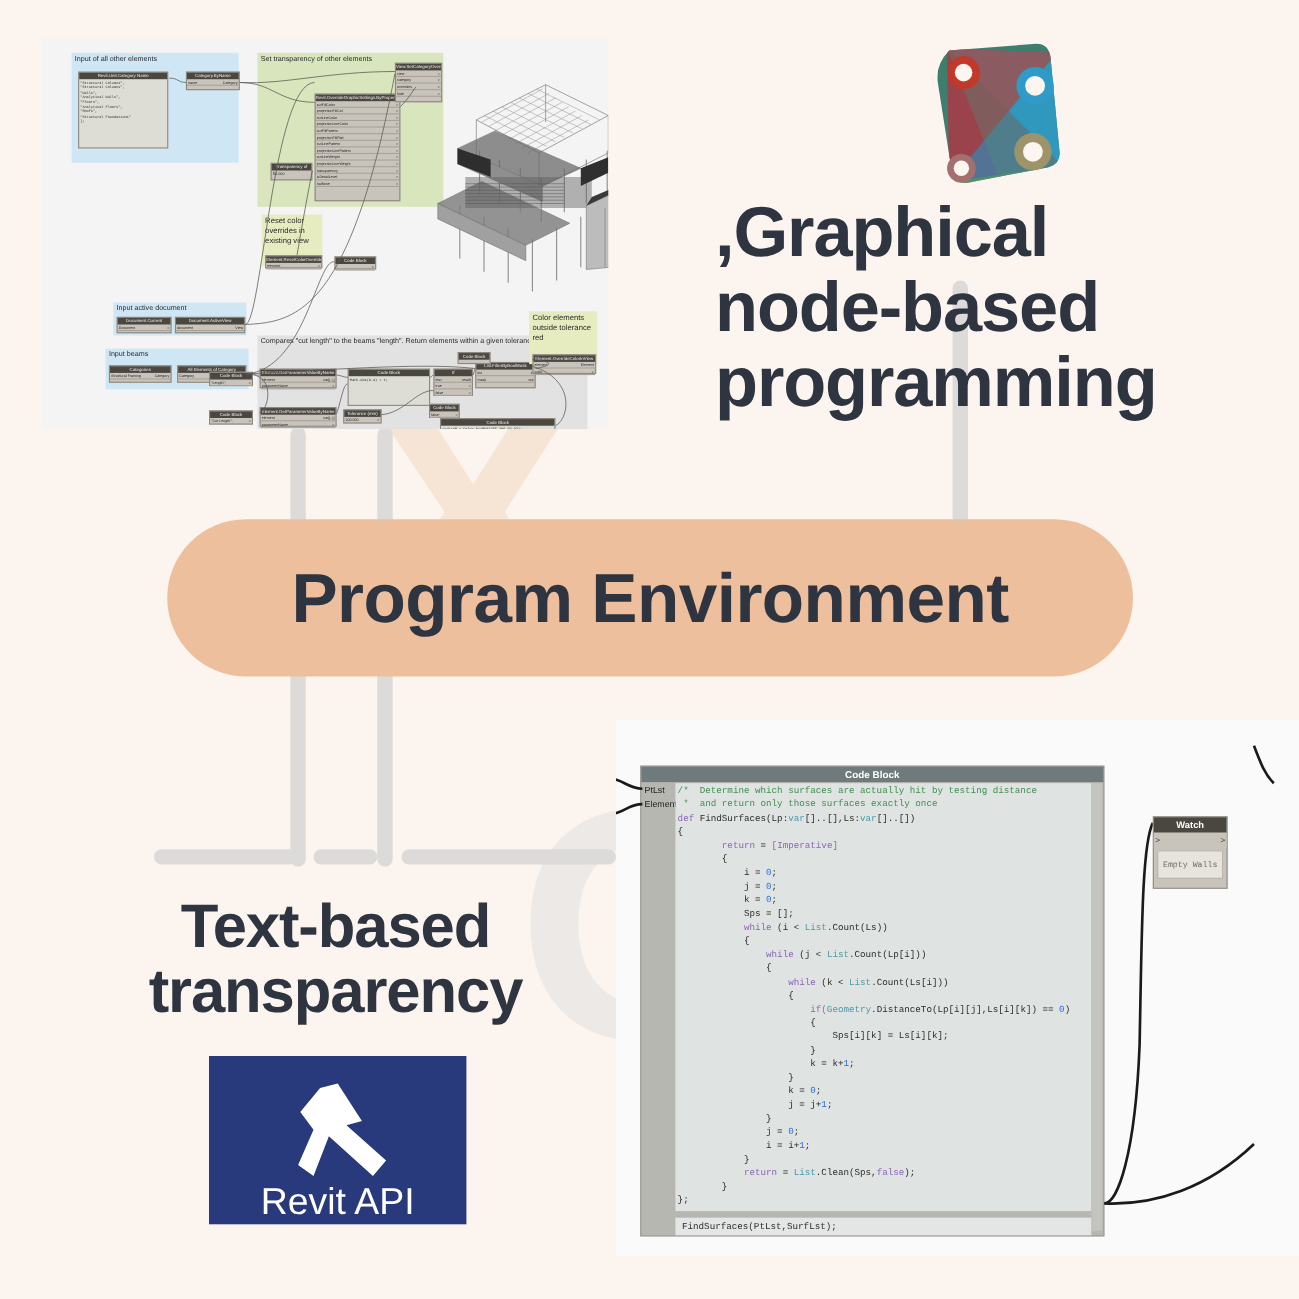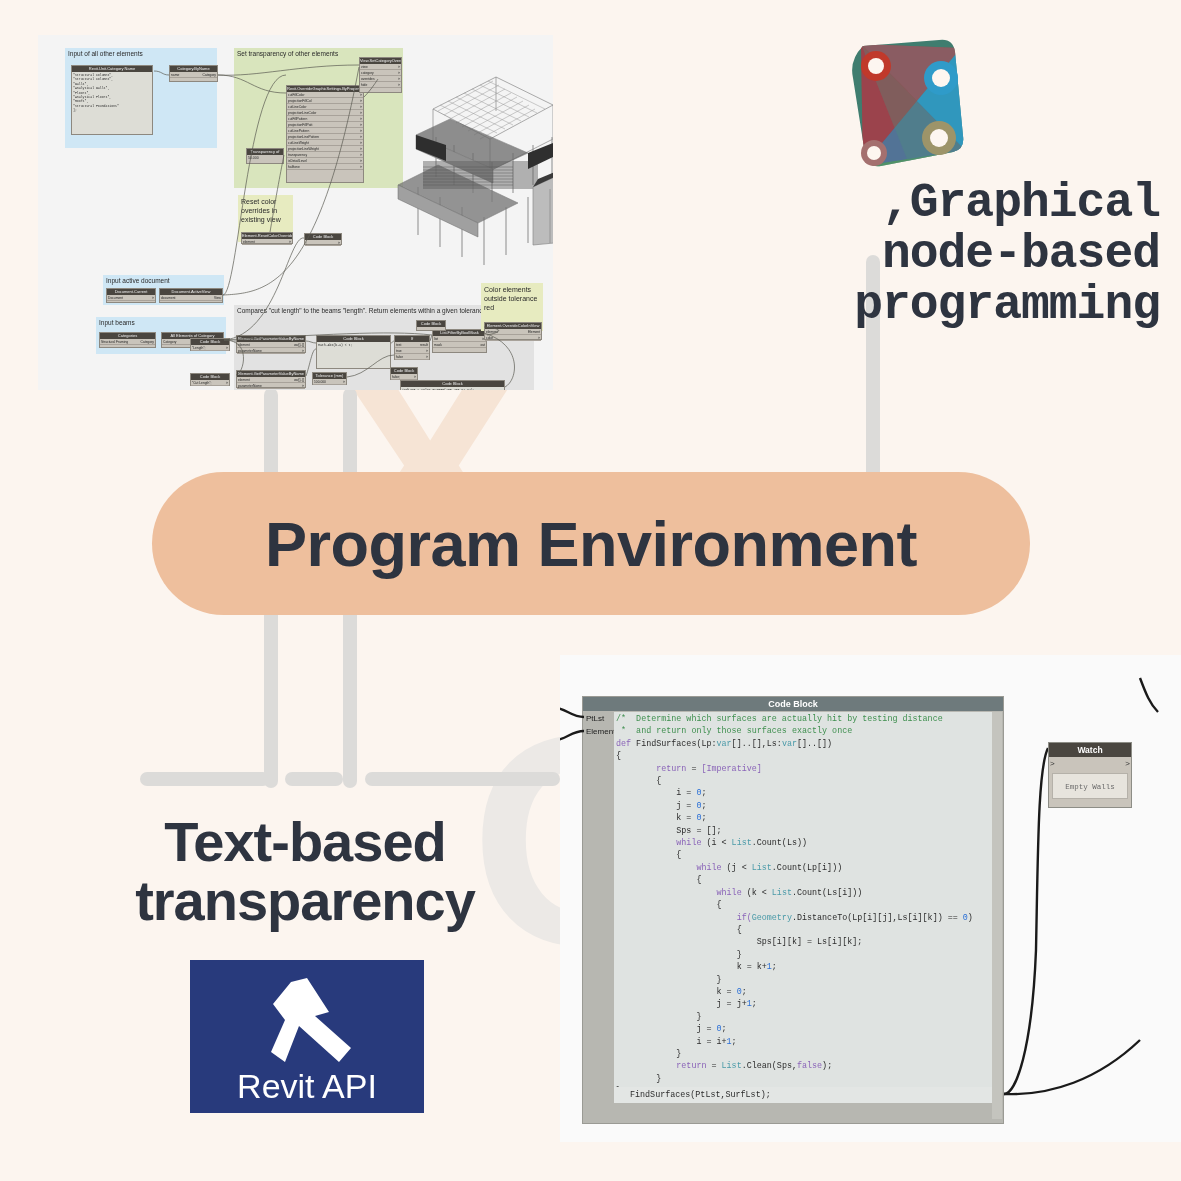--- a/index.html
+++ b/index.html
@@ -36,33 +36,33 @@
   #pill-label {
     font-size: 63px; font-weight: 700; color: #2e3440; letter-spacing: -0.5px;
     white-space: nowrap;
   }
 
   
   .heading {
     position: absolute; color: #2e3440; font-weight: 700; line-height: 1.06;
     letter-spacing: -1px;
   }
-  #head-graphical { left: 650px; top: 178px; width: 510px; text-align: right;
-                    font-size: 48px; font-family: Liberation Mono, monospace; }
+  #head-graphical { left: 650px; top: 178px; width: 510px; 
+                    font-size: 64px; }
   #head-text { left: 60px; top: 812px; width: 490px; text-align: center;
                font-size: 56px; }
 
   
   #dynamo-logo { position: absolute; left: 843px; top: 26px; width: 125px; height: 148px; }
 
   
   #revit-logo {
     position: absolute; left: 190px; top: 960px; width: 234px; height: 153px;
     background: #283a7c; display: flex; flex-direction: column;
-    align-items: center; justify-content: center;
+    align-items: center; justify-content: flex-end;
   }
   #revit-glyph { width: 105px; height: 95px; margin-top: 6px; }
   #revit-label { color: #fff; font-size: 34px; font-weight: 400; margin-top: -2px;
                  font-family: "Liberation Sans", sans-serif; }
 
   
   #graph-shot {
     position: absolute; left: 38px; top: 35px; width: 515px; height: 355px;
     background: #f4f4f4; overflow: hidden;
   }
@@ -106,33 +106,33 @@
   #cb-ports { position: absolute; left: 1px; top: 15px; width: 30px; height: 28px;
               font-family: "Liberation Sans", sans-serif; }
   .cb-port { font-size: 8px; color: #1d1d1d; padding-left: 2px; line-height: 13px; }
   #cb-code {
     position: absolute; left: 31px; top: 15px; right: 11px; bottom: 22px;
     background: #dfe3e1; overflow: hidden;
     font-family: "Liberation Mono", monospace; font-size: 8.4px; line-height: 12.4px;
     color: #2b2b2b; padding: 1px 2px; white-space: pre;
   }
   #cb-foot {
-    position: absolute; left: 31px; right: 11px; bottom: 20px; height: 16px;
+    position: absolute; left: 31px; right: 11px; bottom: 0; height: 16px;
     background: #e3e6e4; font-family: "Liberation Mono", monospace;
-    font-size: 8.4px; line-height: 16px; color: #2b2b2b; padding-left: 16px;
+    font-size: 8.4px; line-height: 16px; color: #2b2b2b; padding-left: 6px;
   }
   #cb-scroll { position: absolute; right: 1px; top: 15px; width: 10px; bottom: 4px;
                background: #c4c4be; }
   .tok-c { color: #3f8f4f; text-align: center; }           
   .tok-k { color: #8a64b8; }           
   .tok-t { color: #4a9aa8; }           
   .tok-n { color: #2a6fd6; }           
 
   #watch-node {
-    position: absolute; left: 1048px; top: 742px; width: 84px; height: 66px;
+    position: absolute; left: 1048px; top: 742px; width: 68px; height: 66px;
     background: #c9c4bb; border: 1px solid #8d8d86;
   }
   #watch-hdr { height: 14px; background: #4a4640; color: #fff; font-size: 8.5px;
                font-weight: 700; text-align: center; line-height: 14px; }
   #watch-ports { display: flex; justify-content: space-between; height: 14px;
                  background: #c9c4bb; }
   #watch-ports span { font-size: 8px; color: #333; padding: 0 1px; line-height: 14px; }
   #watch-val { margin: 2px 3px; height: 26px; background: #e7e4dd;
                border: 1px solid #b5b1a9; font-family: "Liberation Mono", monospace;
                font-size: 7.5px; color: #6b6b6b; text-align: center; line-height: 26px; }

